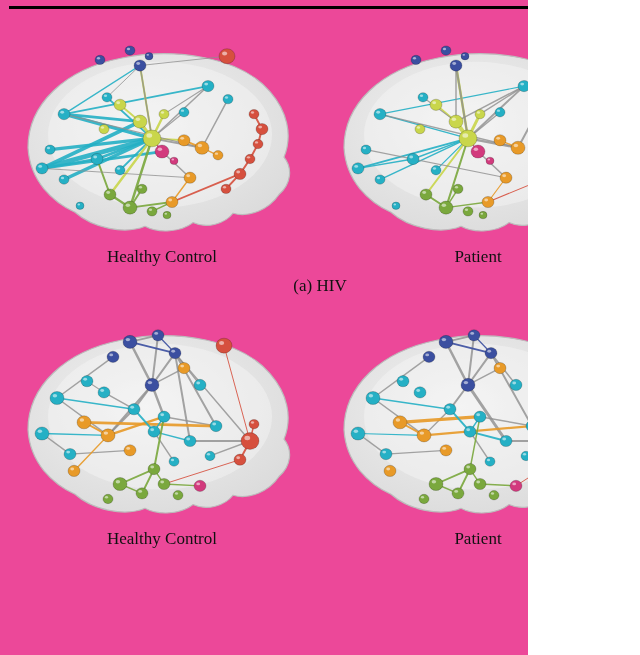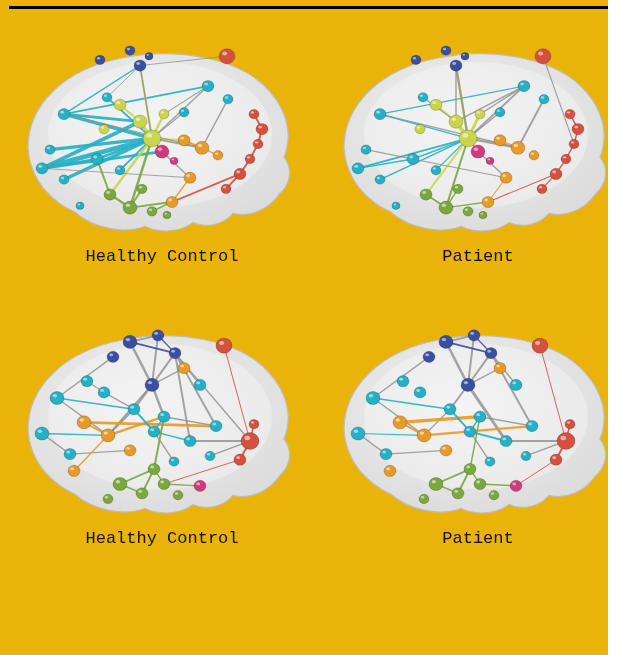--- a/index.html
+++ b/index.html
@@ -1,18 +1,18 @@
 <!DOCTYPE html>
 <html><head>
 <meta charset="utf-8">
 <style>
   html,body{margin:0;padding:0;background:#fff;}
   .page{
-    position:relative;width:608px;height:655px;background:#eab308;overflow:hidden;
-    font-family:Liberation Mono, monospace;color:#111;
+    position:relative;width:528px;height:655px;background:#ec4899;overflow:hidden;
+    font-family:Liberation Serif, serif;color:#111;
   }
   .top-rule{position:absolute;top:6px;left:9px;width:622px;height:3px;background:#000;}
   .fig{position:absolute;left:0;width:640px;}
   .fig-a{top:30px;}
   .fig-b{top:312px;}
   .fig-row{display:flex;justify-content:center;gap:16px;}
   .panel{width:300px;text-align:center;}
   .panel svg{width:300px;height:215px;display:block;}
   .caption{font-size:17px;line-height:20px;margin-top:2px;}
   .subcaption{text-align:center;font-size:17px;line-height:20px;margin-top:9px;}
@@ -287,20 +287,21 @@
             <circle cx="214" cy="170" r="5" fill="#d6503e" stroke="rgba(0,0,0,0.25)" stroke-width="0.8"></circle>
             <ellipse cx="212.5" cy="168.25" rx="1.6" ry="1.3" fill="rgba(255,255,255,0.55)"></ellipse>
             <circle cx="68" cy="188" r="4" fill="#25b0c5" stroke="rgba(0,0,0,0.25)" stroke-width="0.8"></circle>
             <ellipse cx="66.8" cy="186.6" rx="1.28" ry="1.04" fill="rgba(255,255,255,0.55)"></ellipse>
             <circle cx="172" cy="88" r="5" fill="#25b0c5" stroke="rgba(0,0,0,0.25)" stroke-width="0.8"></circle>
             <ellipse cx="170.5" cy="86.25" rx="1.6" ry="1.3" fill="rgba(255,255,255,0.55)"></ellipse>
           </svg>
         <div class="caption">Patient</div>
       </div>
     </div>
+    <div class="subcaption">(a) HIV</div>
   </div>
 
   <div class="fig fig-b">
     <div class="fig-row">
       <div class="panel">
         <svg viewBox="0 0 300 230" preserveAspectRatio="none">
             <defs>
               <radialGradient id="brain-grad-2" cx="45%" cy="40%" r="72%">
                 <stop offset="0%" stop-color="#f2f2f2"></stop>
                 <stop offset="100%" stop-color="#d9d9d9"></stop>

